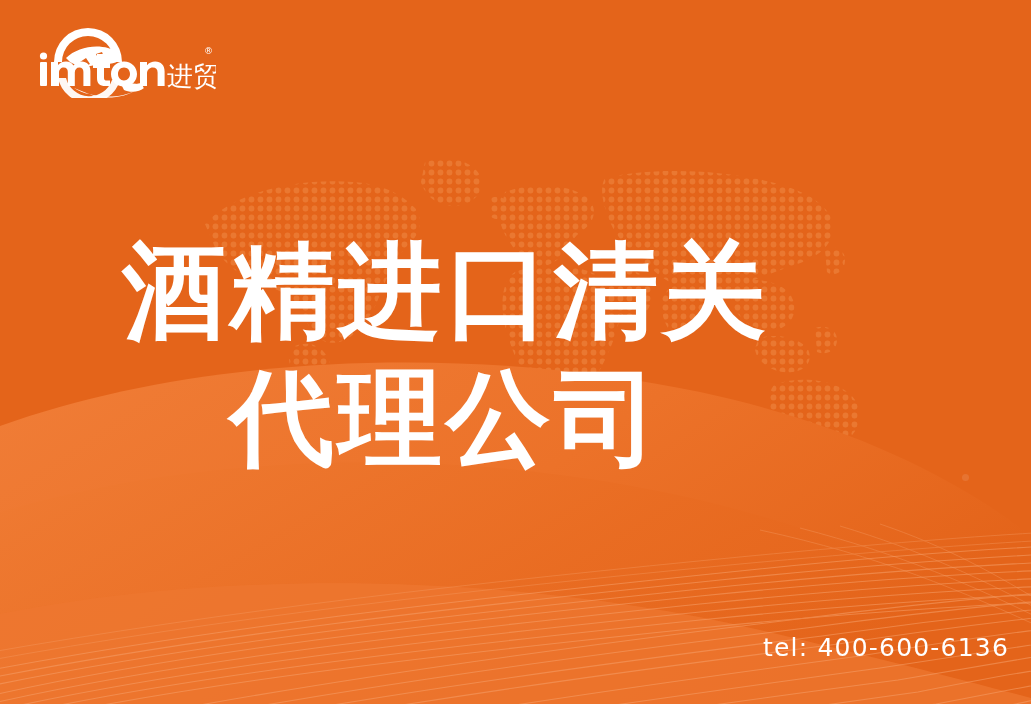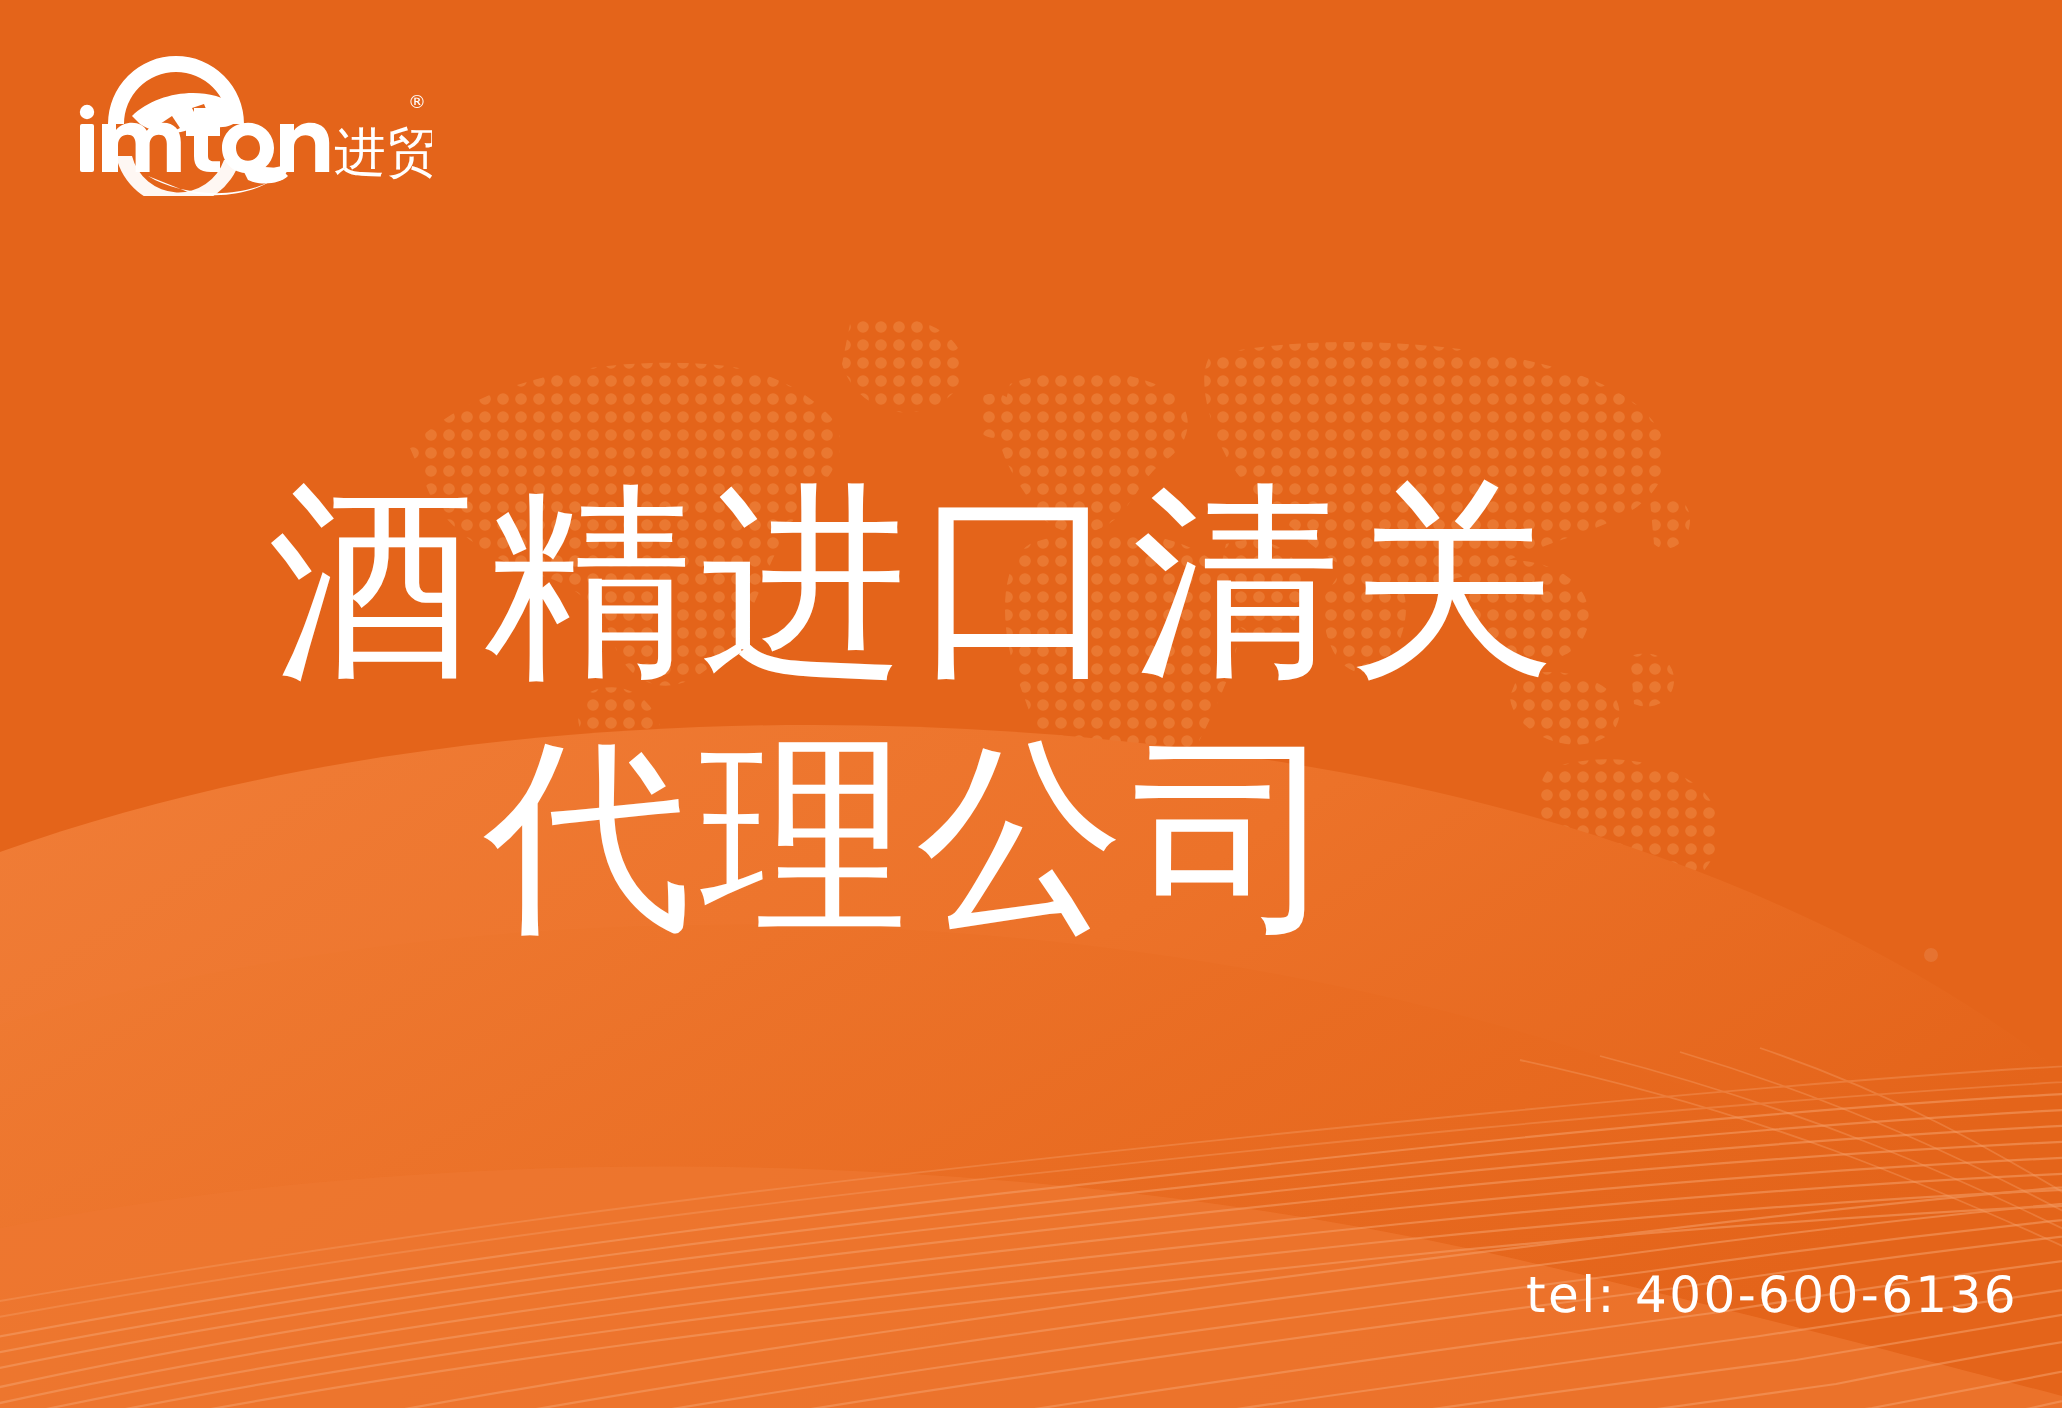--- a/index.html
+++ b/index.html
@@ -19,25 +19,25 @@
   }
   
   #waves{position:absolute;left:0;top:330px;width:1031px;height:374px;}
   
   #contours{position:absolute;left:0;top:520px;width:1031px;height:184px;}
   
   #logo{position:absolute;left:36px;top:28px;width:180px;height:70px;}
   #logo-mark{position:absolute;left:0;top:0;width:180px;height:70px;}
   
   #title-block{
-    position:absolute;left:12px;top:228px;width:878px;
+    position:absolute;left:0;top:228px;width:878px;
     text-align:center;
     color:#ffffff;
     font-family:"DejaVu Sans","Liberation Sans",sans-serif;
-    font-weight:400;
+    font-weight:700;
   }
   .title-line{
     display:block;
     font-size:104px;
     line-height:1.22;
     letter-spacing:4px;
     white-space:nowrap;
   }
   #title-line-1{padding-left:14px;}
   #title-line-2{padding-left:14px;}

